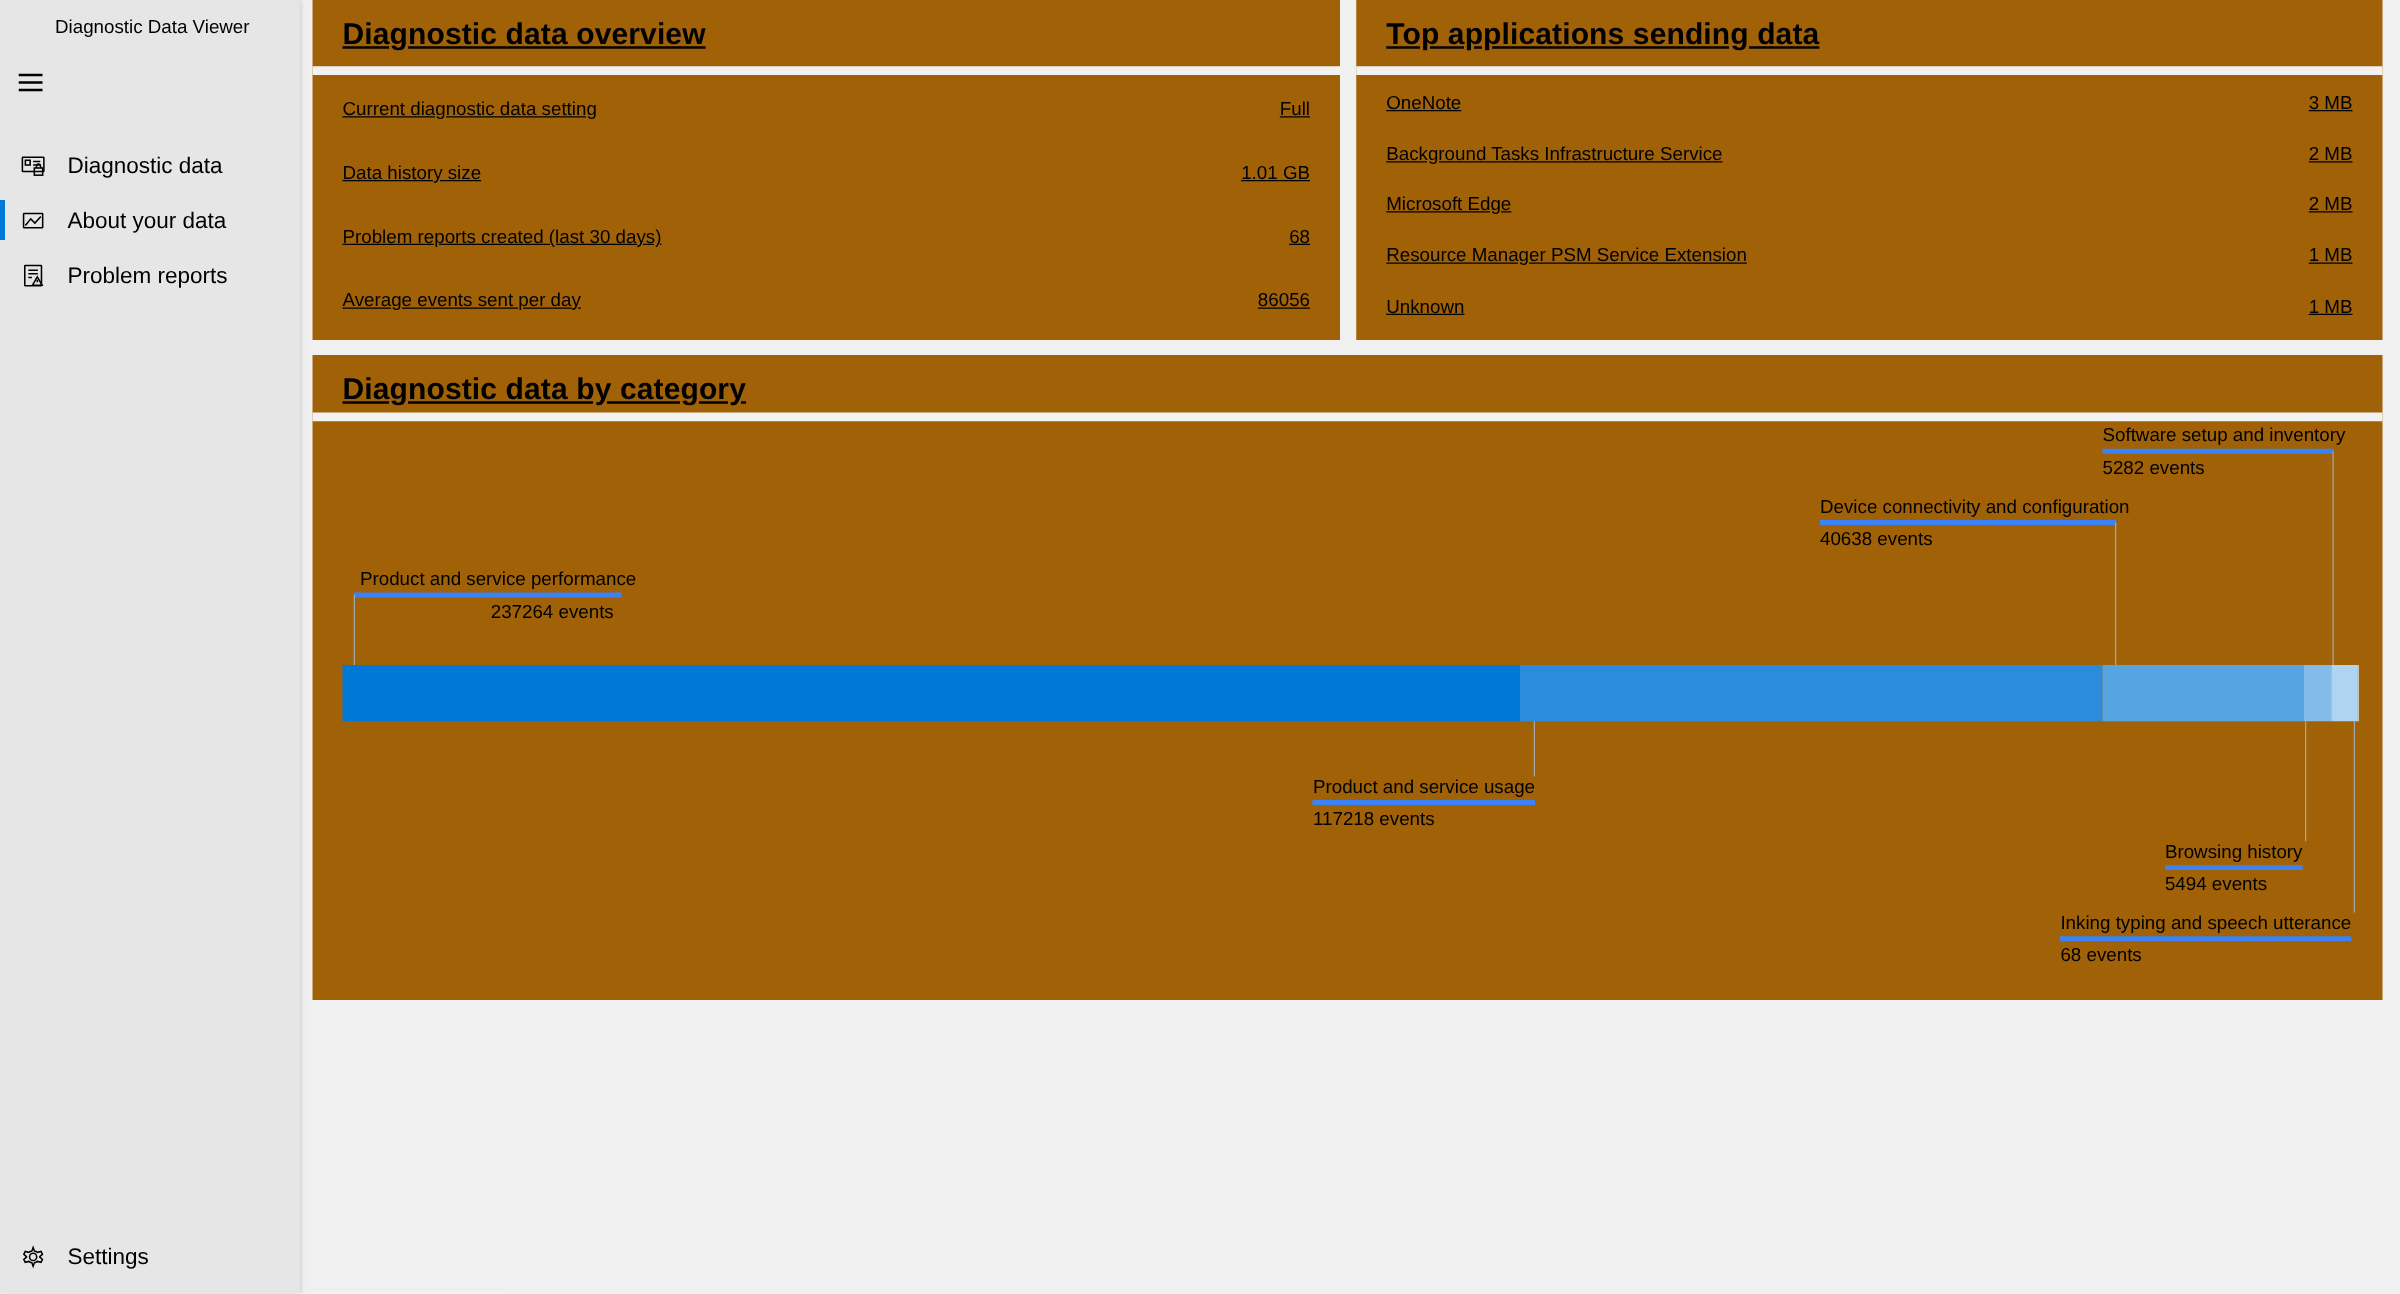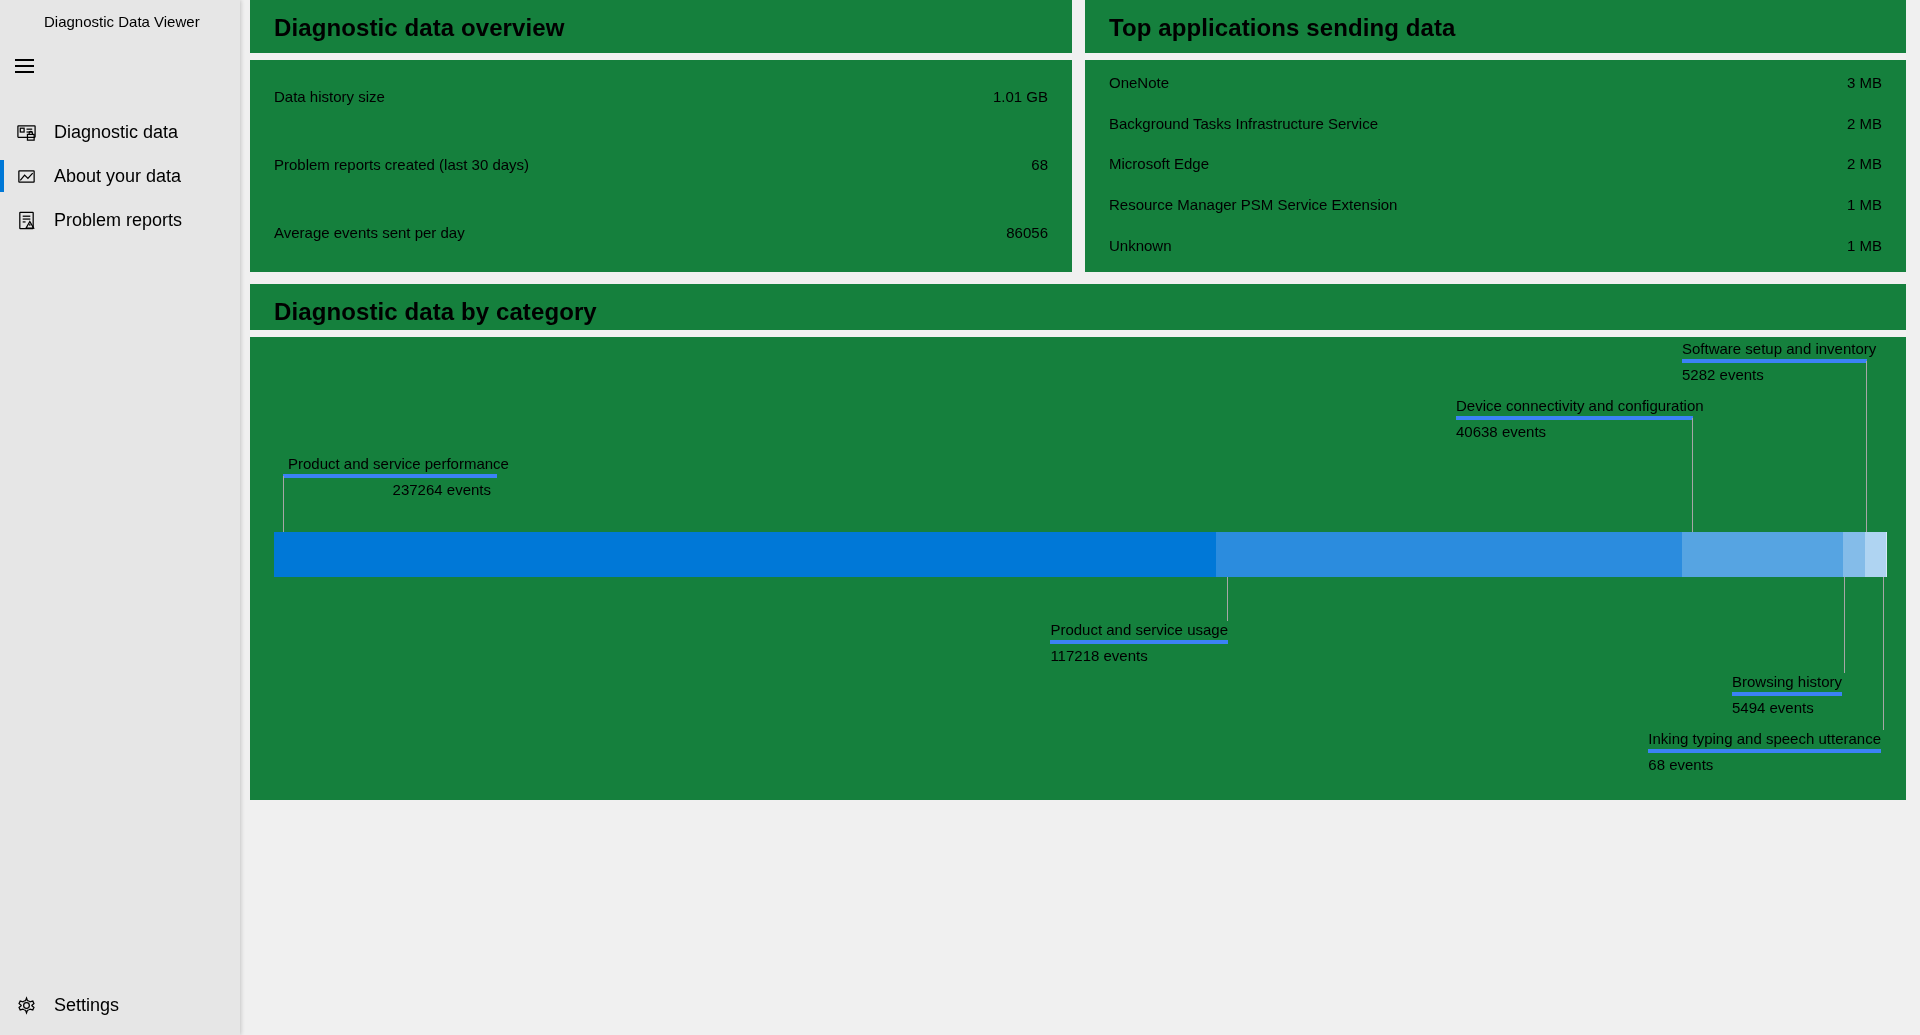--- a/index.html
+++ b/index.html
@@ -27,21 +27,21 @@
   .topbar { position:relative; height:85px; background:#fff; flex:0 0 auto; }
   .win-controls { position:absolute; top:0; right:0; display:flex; }
   .win-btn { width:46px; height:31px; border:none; background:transparent; display:flex;
     align-items:center; justify-content:center; cursor:pointer; }
   .cmdbar { position:absolute; right:10px; top:40px; display:flex; gap:26px; }
   .cmd-btn { display:flex; align-items:center; gap:10px; border:none; background:transparent;
     font-size:15px; font-family:inherit; cursor:pointer; padding:4px 6px; }
 
   .cards-area { flex:1; background:#f0f0f0; padding:0 14px 0 10px; }
   .cards-row { display:flex; gap:13px; }
-  .card { background:#15803d; }
+  .card { background:#a16207;text-decoration:underline; }
   .card-header { padding:14px 24px 0 24px; height:53px; }
   .card-header h2 { font-size:24px; font-weight:600; letter-spacing:0.1px; }
   .card-sep { height:7px; background:#f2f2f2; }
   .card-overview { width:822px; height:272px; display:flex; flex-direction:column; }
   .card-apps { flex:1; height:272px; display:flex; flex-direction:column; }
   .card-body { flex:1; display:flex; flex-direction:column; padding:2px 0 6px 0; }
   .kv-row { flex:1; display:flex; align-items:center; justify-content:space-between;
     padding:0 24px; font-size:15px; }
   .kv-row .v { text-align:right; }
 
@@ -185,20 +185,24 @@
     <div class="cards-area">
       <div class="cards-row">
 
         <section class="card card-overview">
           <div class="card-header">
               <h2>Diagnostic data overview</h2>
             </div>
           <div class="card-sep"></div>
           <div class="card-body">
             <div class="kv-row">
+              <span>Current diagnostic data setting</span>
+              <span class="v">Full</span>
+            </div>
+            <div class="kv-row">
               <span>Data history size</span>
               <span class="v">1.01 GB</span>
             </div>
             <div class="kv-row">
               <span>Problem reports created (last 30 days)</span>
               <span class="v">68</span>
             </div>
             <div class="kv-row">
               <span>Average events sent per day</span>
               <span class="v">86056</span>

